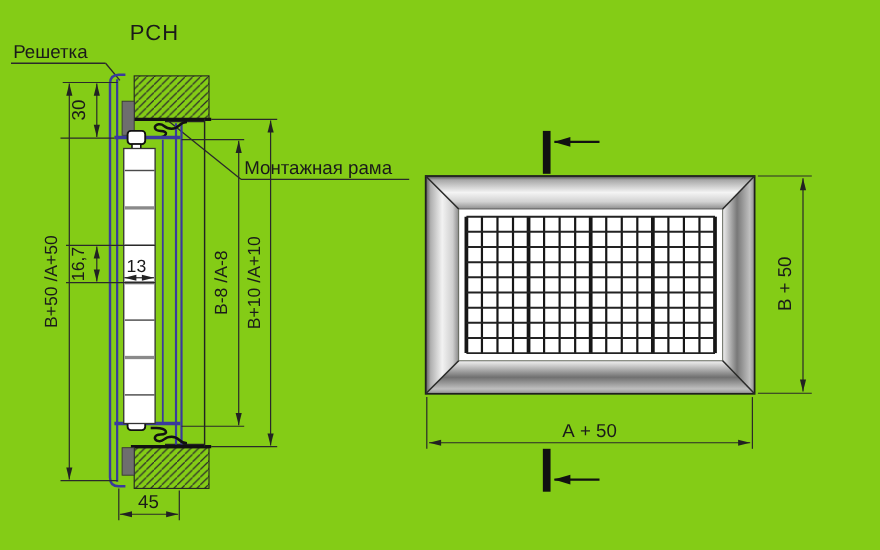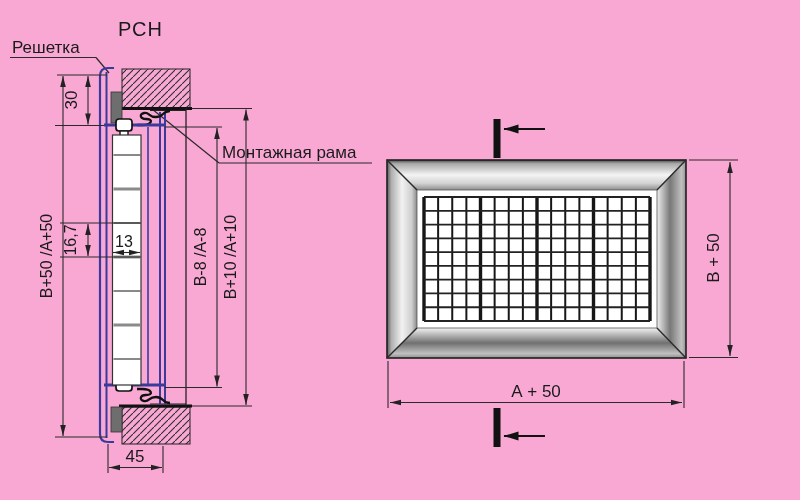--- a/index.html
+++ b/index.html
@@ -1,16 +1,16 @@
 <!DOCTYPE html>
 <html><head>
 <meta charset="utf-8">
 <style>
   html,body{margin:0;padding:0;background:#ffffff;}
-  .stage{position:relative;width:800px;height:500px;background:#f9a8d4;overflow:hidden;
+  .stage{position:relative;width:800px;height:500px;background:#84cc16;overflow:hidden;
          font-family:"Liberation Sans", sans-serif;}
   svg text{fill:#1a1a1a;font-family:"Liberation Sans", sans-serif;}
   .dim  {stroke:#2a2a2a;stroke-width:1.1;fill:none;}
   .thin {stroke:#2a2a2a;stroke-width:1.1;fill:none;}
   .call {stroke:#2a2a2a;stroke-width:1.2;fill:none;}
   .blue {stroke:#3a3a9d;fill:none;}
   .t17{font-size:17px;}
   .t16{font-size:16px;}
   .t20{font-size:20px;letter-spacing:1px;}
 </style>

